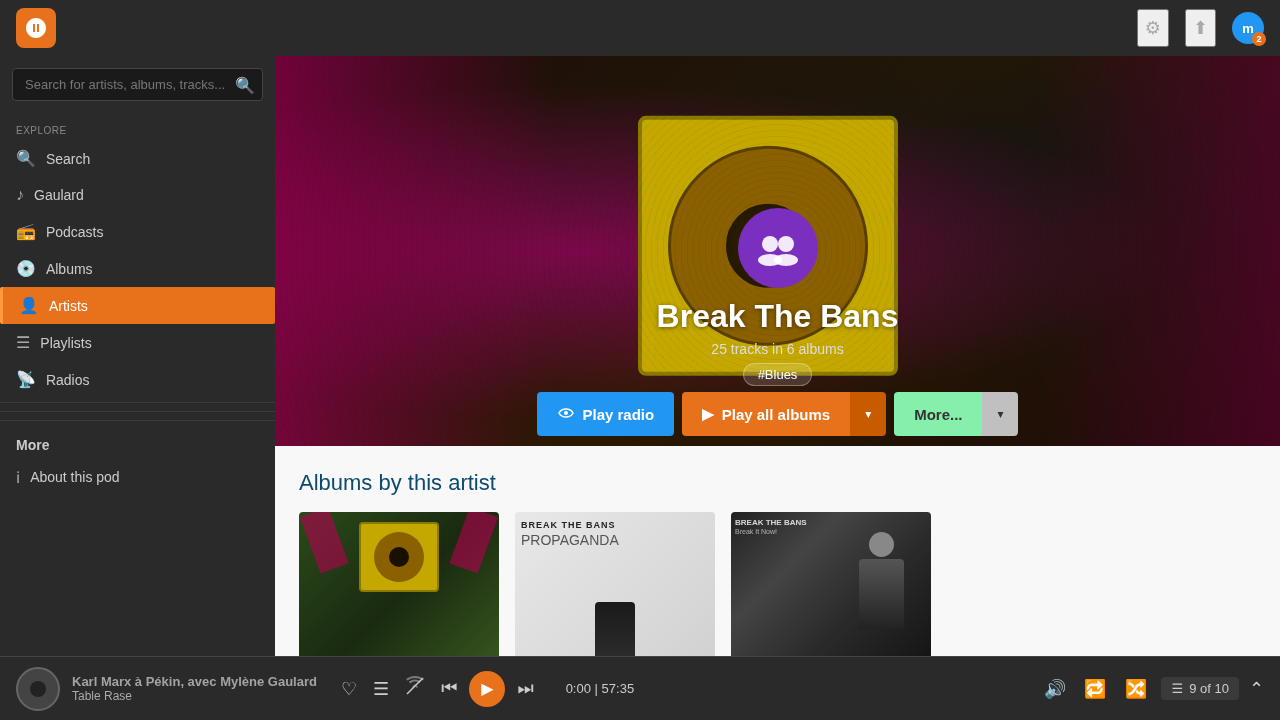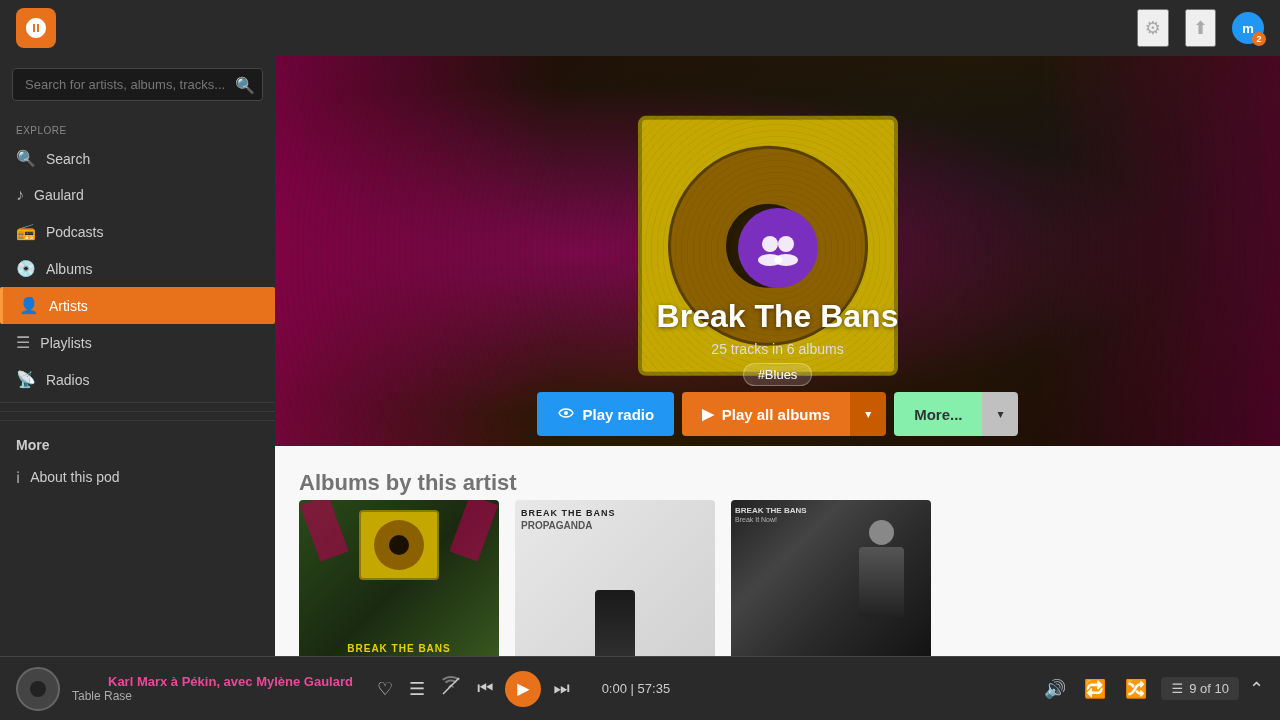--- a/index.html
+++ b/index.html
@@ -313,23 +313,23 @@
 
     
     .albums-section {
       flex: 1;
       overflow-y: auto;
       background: #f8f8f8;
       padding: 24px 24px 16px;
     }
     .albums-title {
       font-size: 22px;
-      font-weight: 700;
-      color: #737373;
-      margin-bottom: 4px;
+      font-weight: 400;
+      color: #0c4a6e;
+      margin-bottom: 16px;
     }
     .albums-grid {
       display: flex;
       gap: 16px;
       flex-wrap: nowrap;
       overflow-x: hidden;
     }
     .album-card {
       width: 200px;
       flex-shrink: 0;
@@ -363,21 +363,21 @@
       flex-shrink: 0;
       display: flex; align-items: center; justify-content: center;
       border: 2px solid #666;
     }
     .player-thumb-inner {
       width: 16px; height: 16px;
       border-radius: 50%;
       background: #222;
     }
     .player-info { flex-shrink: 0; min-width: 150px; }
-    .player-title { font-size: 13px; font-weight: 600; color: #ec4899; margin-left: 36px; }
+    .player-title { font-size: 13px; font-weight: 600; color: #a3a3a3; }
     .player-subtitle { font-size: 12px; color: #aaa; }
     .player-controls {
       display: flex;
       align-items: center;
       gap: 8px;
       margin: 0 8px;
     }
     .player-btn {
       background: none; border: none;
       color: #ccc; font-size: 18px;
@@ -571,21 +571,21 @@
             </div>
 
           </div>
         </div>
 
 
         <div class="album-card">
           <div class="album-thumb">
             <div style="width:100%;height:100%;background:linear-gradient(135deg,#e8e8e8 0%,#d0d0d0 100%);position:relative;overflow:hidden;">
               <div style="position:absolute;top:8px;left:6px;right:6px;font-size:9px;font-weight:bold;color:#222;letter-spacing:1px;">BREAK THE BANS</div>
-              <div style="position:absolute;top:20px;left:6px;right:20px;font-size:10px;color:#555;font-weight:bold;">PROPAGANDA</div>
+              <div style="position:absolute;top:20px;left:6px;right:20px;font-size:14px;color:#555;">PROPAGANDA</div>
 
               <div style="position:absolute;bottom:0;left:50%;transform:translateX(-50%);width:80px;height:100px;display:flex;align-items:flex-end;justify-content:center;">
                 <div style="width:40px;height:80px;background:linear-gradient(to bottom,#1a1a1a,#333);border-radius:4px 4px 0 0;"></div>
               </div>
             </div>
 
           </div>
         </div>
 
         <div class="album-card">

